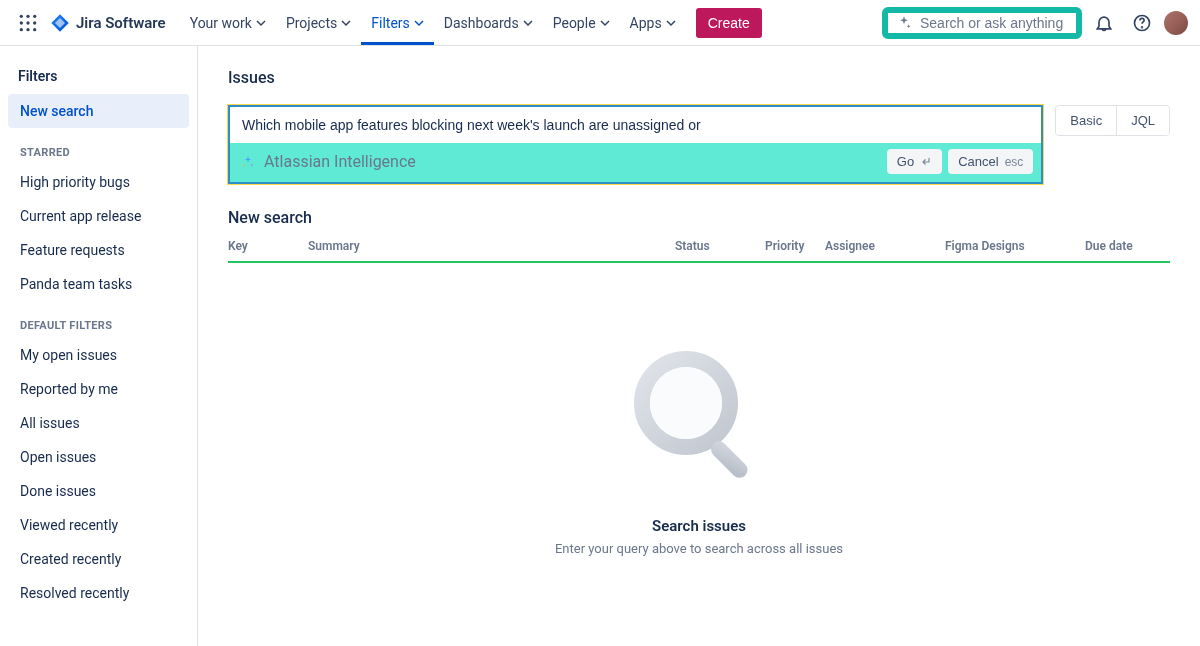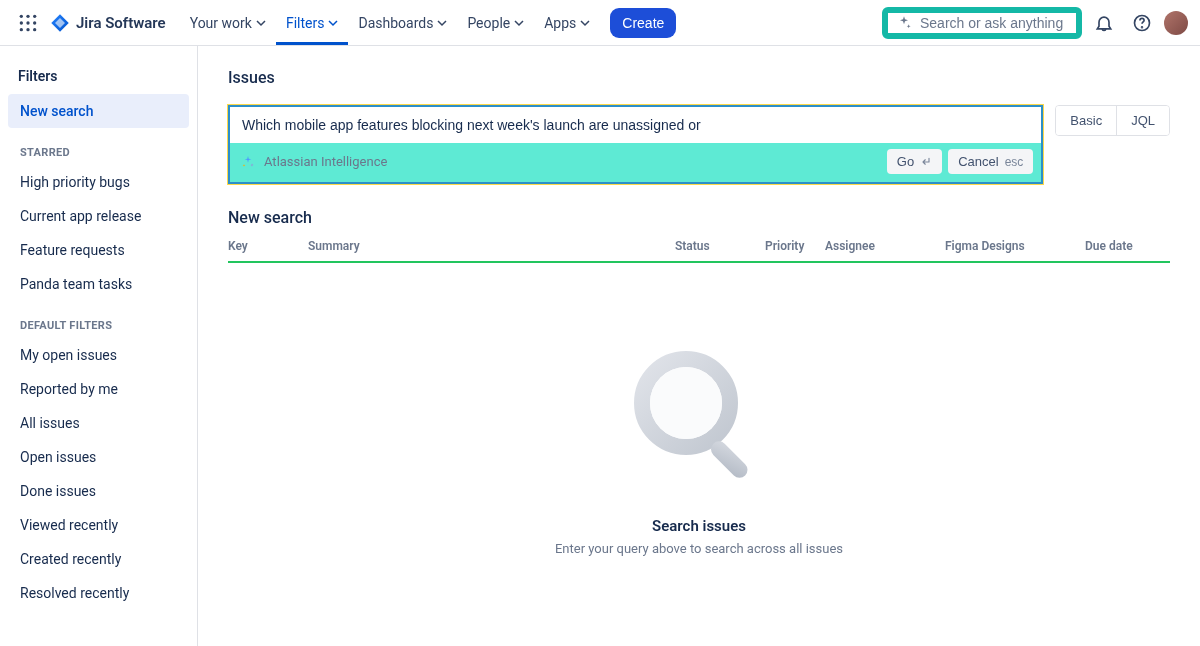--- a/index.html
+++ b/index.html
@@ -34,22 +34,22 @@
     .topnav-link {
       display: flex; align-items: center; gap: 4px;
       padding: 0 10px; height: 100%; color: #344563;
       font-size: 14px; cursor: pointer; border-bottom: 3px solid transparent;
       border-top: 3px solid transparent;
       text-align: right;
     }
     .topnav-link.active { color: #0052cc; border-bottom-color: #0052cc; }
     .chevron-down { width: 10px; height: 10px; }
     .create-btn {
-      margin-left: 10px; background: #1d4ed8; color: #fff; border: none;
-      border-radius: 9px; padding: 7px 12px; font-size: 14px; font-weight: 500; cursor: pointer;
+      margin-left: 10px; background: #be185d; color: #fff; border: none;
+      border-radius: 3px; padding: 7px 12px; font-size: 14px; font-weight: 500; cursor: pointer;
     }
     .topnav-flex { flex: 1; }
     .search-pill {
       display: flex; align-items: center; gap: 8px;
       border: 6px solid #14b8a6; border-radius: 6px;
       height: 32px; width: 200px; padding: 0 8px; color: #6b778c;
     }
     .search-pill svg { flex-shrink: 0; }
     .search-pill input {
       border: none; outline: none; font-size: 14px; width: 100%; color: #172b4d;
@@ -90,21 +90,21 @@
       flex: 1; border: 2px solid #2c8fc9; border-radius: 0; background: #5eead4;
       box-shadow: 0 0 0 1px #fcd94a; overflow: hidden;
     }
     .smart-search-input {
       width: 100%; border: none; outline: none; padding: 10px 12px;
       font-size: 14px; color: #172b4d;
     }
     .smart-search-bottom {
       display: flex; align-items: center; padding: 6px 8px 8px 10px;
     }
-    .ai-badge { display: flex; align-items: center; gap: 8px; color: #6b778c; font-size: 13px; }
+    .ai-badge { display: flex; align-items: center; gap: 8px; color: #6b778c; font-size: 16px; }
     .ai-flex { flex: 1; }
     .chip {
       display: inline-flex; align-items: center; gap: 6px;
       background: #f4f5f7; color: #42526e; border: none; border-radius: 4px;
       padding: 5px 10px; font-size: 13px; cursor: pointer; margin-left: 6px;
     }
     .chip kbd {
       font-family: inherit; background: transparent; color: #7a869a; font-size: 12px;
     }
     .chip .enter-icon { width: 12px; height: 12px; stroke: #7a869a; }
@@ -168,20 +168,26 @@
           </linearGradient>
         </defs>
       <path fill="url(#g1)" d="M16 2 L30 16 L16 30 L2 16 Z"></path>
       <path fill="#fff" opacity="0.6" d="M16 8 L24 16 L16 24 L8 16 Z"></path>
     </svg>
     <span style="font-size:15px;font-weight:600;color:#253858">Jira Software</span>
   </div>
   <div class="topnav-items">
     <div class="topnav-link">
       <span>Your work</span>
+      <svg class="chevron-down" viewBox="0 0 10 6">
+          <path d="M1 1l4 4 4-4" fill="none" stroke="currentColor" stroke-width="1.5"></path>
+        </svg>
+    </div>
+    <div class="topnav-link">
+      <span>Projects</span>
       <svg class="chevron-down" viewBox="0 0 10 6">
           <path d="M1 1l4 4 4-4" fill="none" stroke="currentColor" stroke-width="1.5"></path>
         </svg>
     </div>
     <div class="topnav-link active">
       <span>Filters</span>
       <svg class="chevron-down" viewBox="0 0 10 6">
           <path d="M1 1l4 4 4-4" fill="none" stroke="currentColor" stroke-width="1.5"></path>
         </svg>
     </div>

